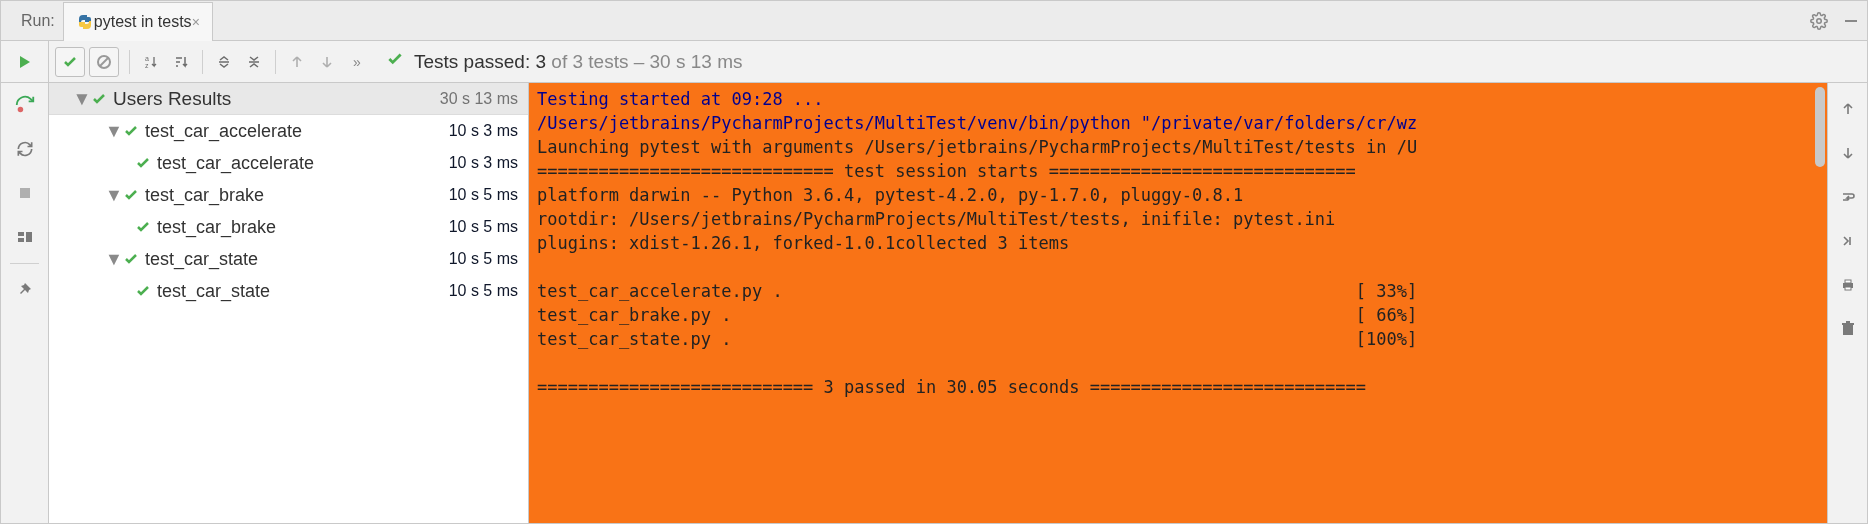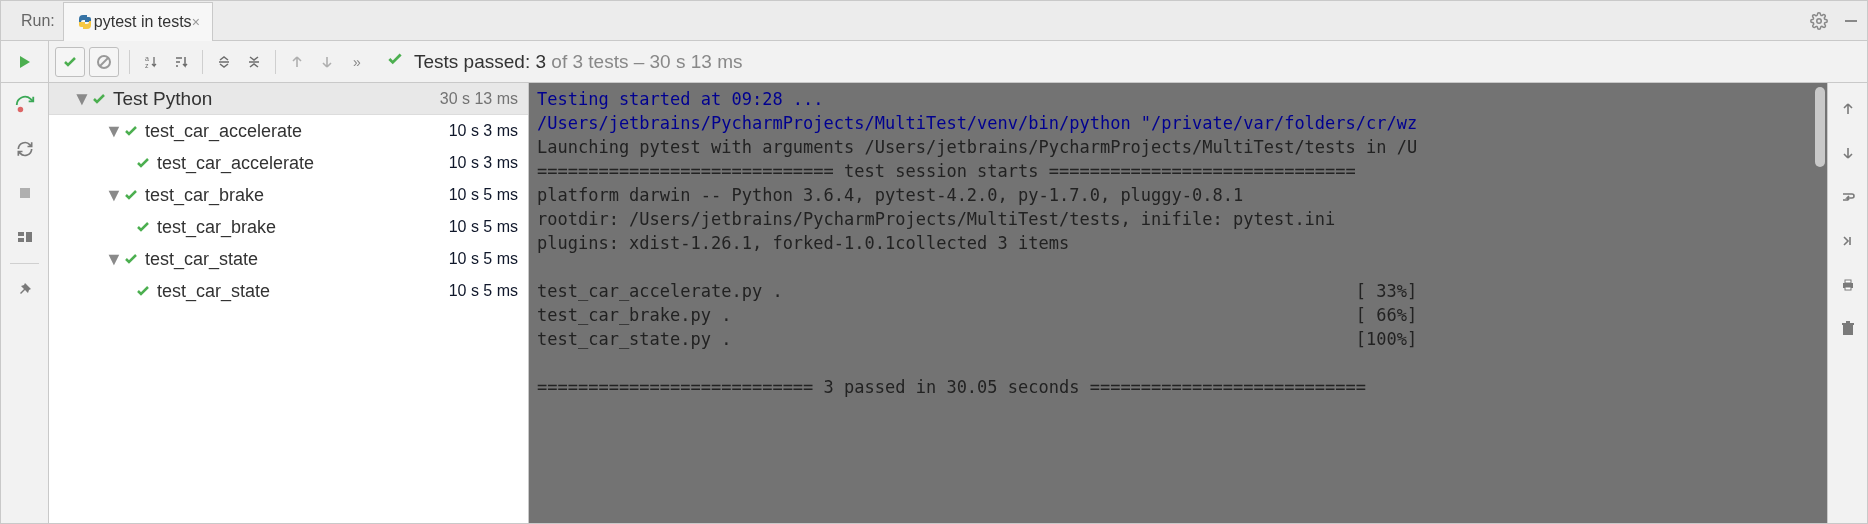--- a/index.html
+++ b/index.html
@@ -139,21 +139,21 @@
   .tree-row .chk {
     color:#4caf50; font-weight:bold; margin-right:6px;
     display:flex;
   }
   .tree-row .label { flex:1; white-space:nowrap; }
   .tree-row .time { color:#0f172a; font-size:16px; white-space:nowrap; }
   .tree-row.root .time { color:#737373; font-weight:500; }
   
   .console {
     flex:1;
-    background:#737373;
+    background:#f97316;
     overflow:auto;
     padding: 4px 8px 24px 8px;
   }
   .console pre {
     font-family: Menlo, Consolas, monospace;
     font-size: 17px;
     line-height: 24px;
     white-space: pre;
   }
   .c-blue { color:#000090; }
@@ -319,21 +319,21 @@
 
     <div class="tree-panel">
       <div class="tree-row root">
         <span class="indent1"></span>
         <span class="arrow">▼</span>
         <span class="chk">
             <svg width="16" height="16" viewBox="0 0 16 16">
               <path d="M3 8l3 3 7-7" stroke="#4caf50" stroke-width="2.5" fill="none"></path>
             </svg>
           </span>
-        <span class="label">Test Python</span>
+        <span class="label">Users Results</span>
         <span class="time">30 s 13 ms</span>
       </div>
 
       <div class="tree-row">
         <span class="indent2"></span>
         <span class="arrow">▼</span>
         <span class="chk">
             <svg width="16" height="16" viewBox="0 0 16 16">
               <path d="M3 8l3 3 7-7" stroke="#4caf50" stroke-width="2.5" fill="none"></path>
             </svg>

